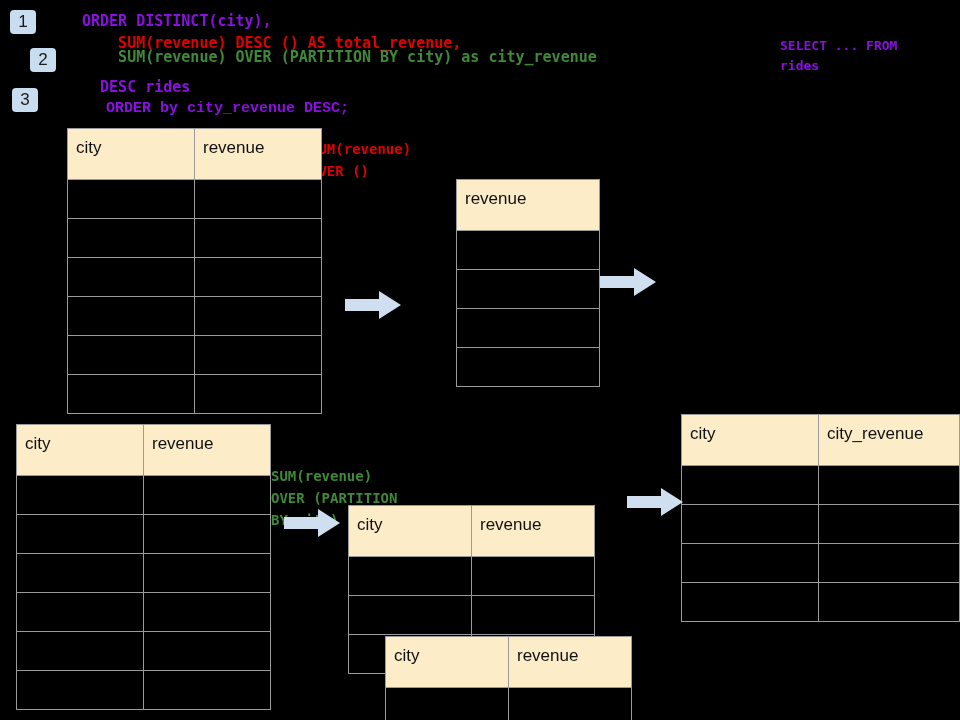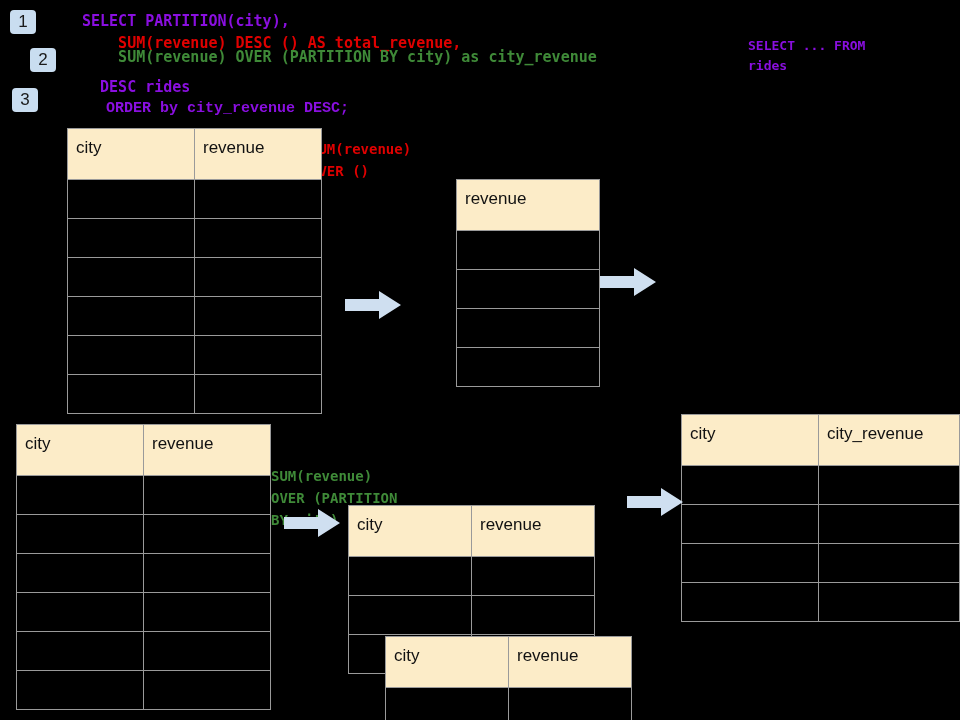--- a/index.html
+++ b/index.html
@@ -100,27 +100,27 @@
 </style>
 </head>
 <body>
 
 <div id="canvas">
 
   <div class="badge" style="left:10px; top:10px;">1</div>
   <div class="badge" style="left:30px; top:48px;">2</div>
   <div class="badge" style="left:12px; top:88px;">3</div>
 
-  <div class="code code-purple" style="left:82px; top:10px;">SELECT PARTITION(city),</div>
+  <div class="code code-purple" style="left:82px; top:10px;">ORDER DISTINCT(city),</div>
   <div class="code code-red" style="left:82px; top:32px;">    SUM(revenue) DESC () AS total_revenue,</div>
   <div class="code code-green" style="left:82px; top:46px;">    SUM(revenue) OVER (PARTITION BY city) as city_revenue</div>
   <div class="code code-purple" style="left:82px; top:76px;">  DESC rides</div>
   <div class="code code-purple" style="left:88px; top:98px;font-family:Liberation Mono, monospace;">  ORDER by city_revenue DESC;</div>
 
-  <div class="side-note" style="left:748px; top:36px;">SELECT ... FROM
+  <div class="side-note" style="left:780px; top:36px;">SELECT ... FROM
 rides</div>
 
   <div class="annot annot-red" style="left:310px; top:138px;">SUM(revenue)
 OVER ()</div>
 
   <div class="annot annot-green" style="left:271px; top:435px;margin-top:30px;">SUM(revenue)
 OVER (PARTITION
 BY city)</div>
 
   <table class="tbl" id="tbl-source-top" style="left:67px; top:128px;">

